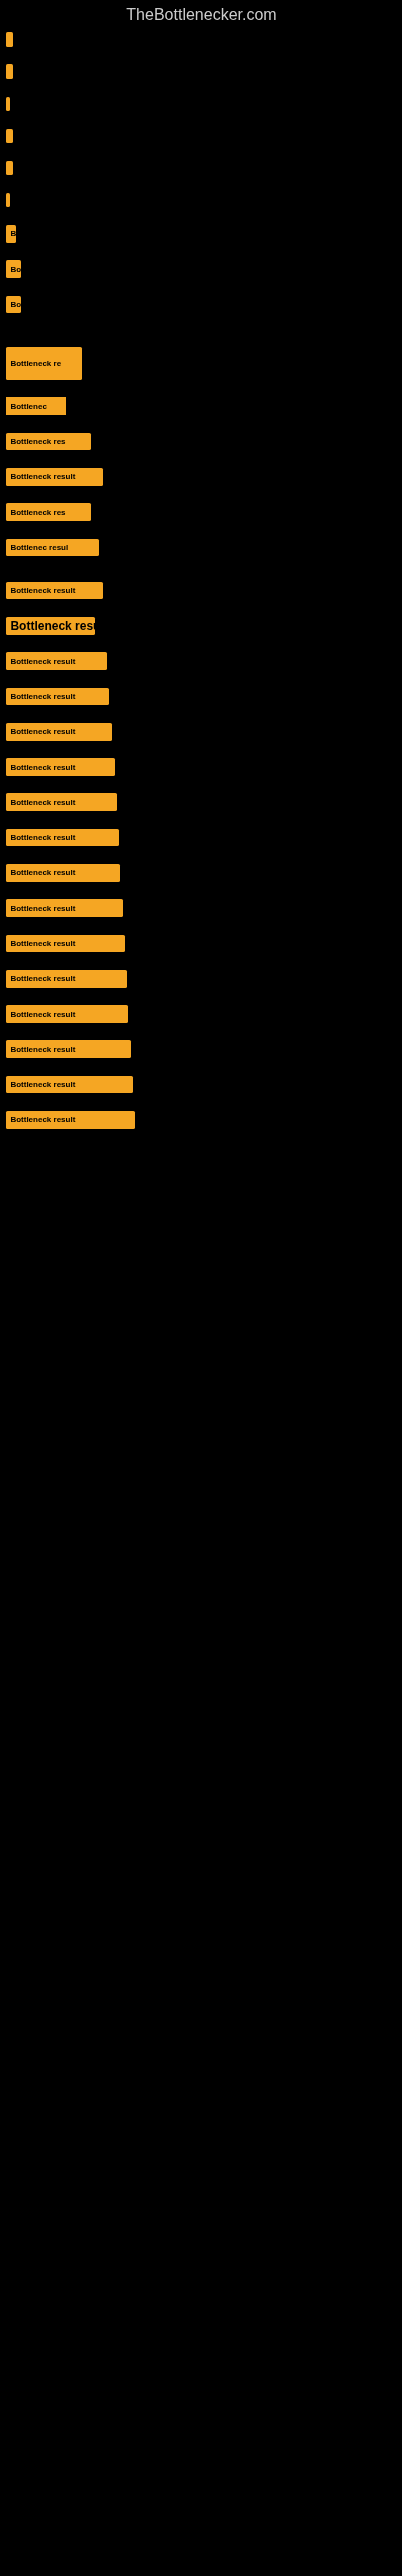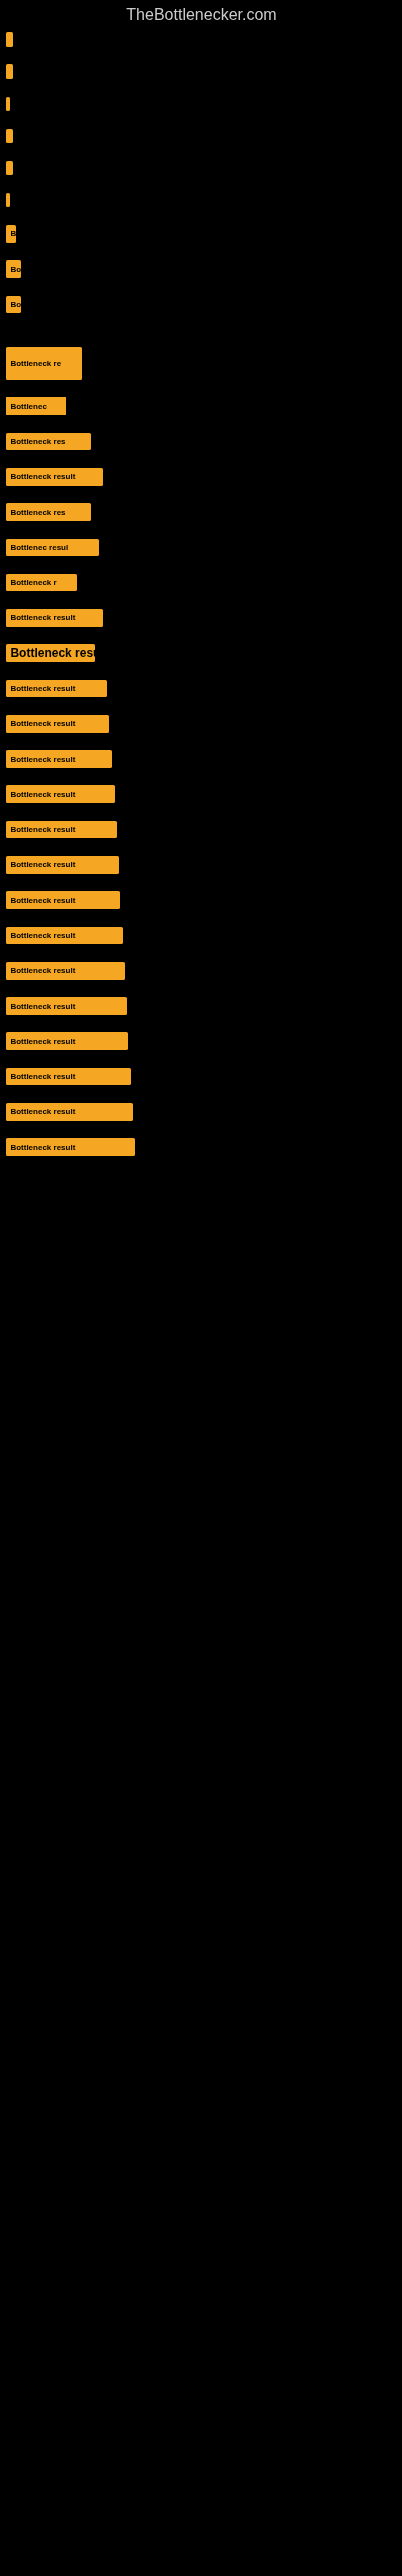--- a/index.html
+++ b/index.html
@@ -80,23 +80,20 @@
     </div>
     <div style="height: 8px;"></div>
     <div style="padding: 4.8px 0px 4.8px 6.4px; display: flex; align-items: center;">
       <div style="background-color: rgb(245, 166, 35); height: 17.7px; width: 85px; border-radius: 1.6px; display: inline-flex; align-items: center; padding: 0px 4px; white-space: nowrap; font-size: 8px; font-weight: bold; color: rgb(0, 0, 0); overflow: hidden; min-width: 85px;">Bottleneck res</div>
     </div>
     <div style="height: 8px;"></div>
     <div style="padding: 4.8px 0px 4.8px 6.4px; display: flex; align-items: center;">
       <div style="background-color: rgb(245, 166, 35); height: 17.7px; width: 93px; border-radius: 1.6px; display: inline-flex; align-items: center; padding: 0px 4px; white-space: nowrap; font-size: 8px; font-weight: bold; color: rgb(0, 0, 0); overflow: hidden; min-width: 93px;">Bottlenec resul</div>
     </div>
     <div style="height: 8px;"></div>
-    <div style="padding: 4.8px 0px 4.8px 6.4px; display: flex; align-items: center;">
-      <div style="background-color: rgb(245, 166, 35); height: 17.7px; width: 71px; border-radius: 1.6px; display: inline-flex; align-items: center; padding: 0px 4px; white-space: nowrap; font-size: 8px; font-weight: bold; color: rgb(0, 0, 0); overflow: hidden; min-width: 71px;">Bottleneck r</div>
-    </div>
     <div style="height: 8px;"></div>
     <div style="padding: 4.8px 0px 4.8px 6.4px; display: flex; align-items: center;">
       <div style="background-color: rgb(245, 166, 35); height: 17.7px; width: 97px; border-radius: 1.6px; display: inline-flex; align-items: center; padding: 0px 4px; white-space: nowrap; font-size: 8px; font-weight: bold; color: rgb(0, 0, 0); overflow: hidden; min-width: 97px;">Bottleneck result</div>
     </div>
     <div style="height: 8px;"></div>
     <div style="padding: 4.8px 0px 4.8px 6.4px; display: flex; align-items: center;">
       <div style="background-color: rgb(245, 166, 35); height: 17.7px; width: 89px; border-radius: 1.6px; display: inline-flex; align-items: center; padding: 0px 4px; white-space: nowrap; font-size: 12px; font-weight: bold; color: rgb(0, 0, 0); overflow: hidden; min-width: 89px;">Bottleneck resu</div>
     </div>
     <div style="height: 8px;"></div>
     <div style="padding: 4.8px 0px 4.8px 6.4px; display: flex; align-items: center;">

